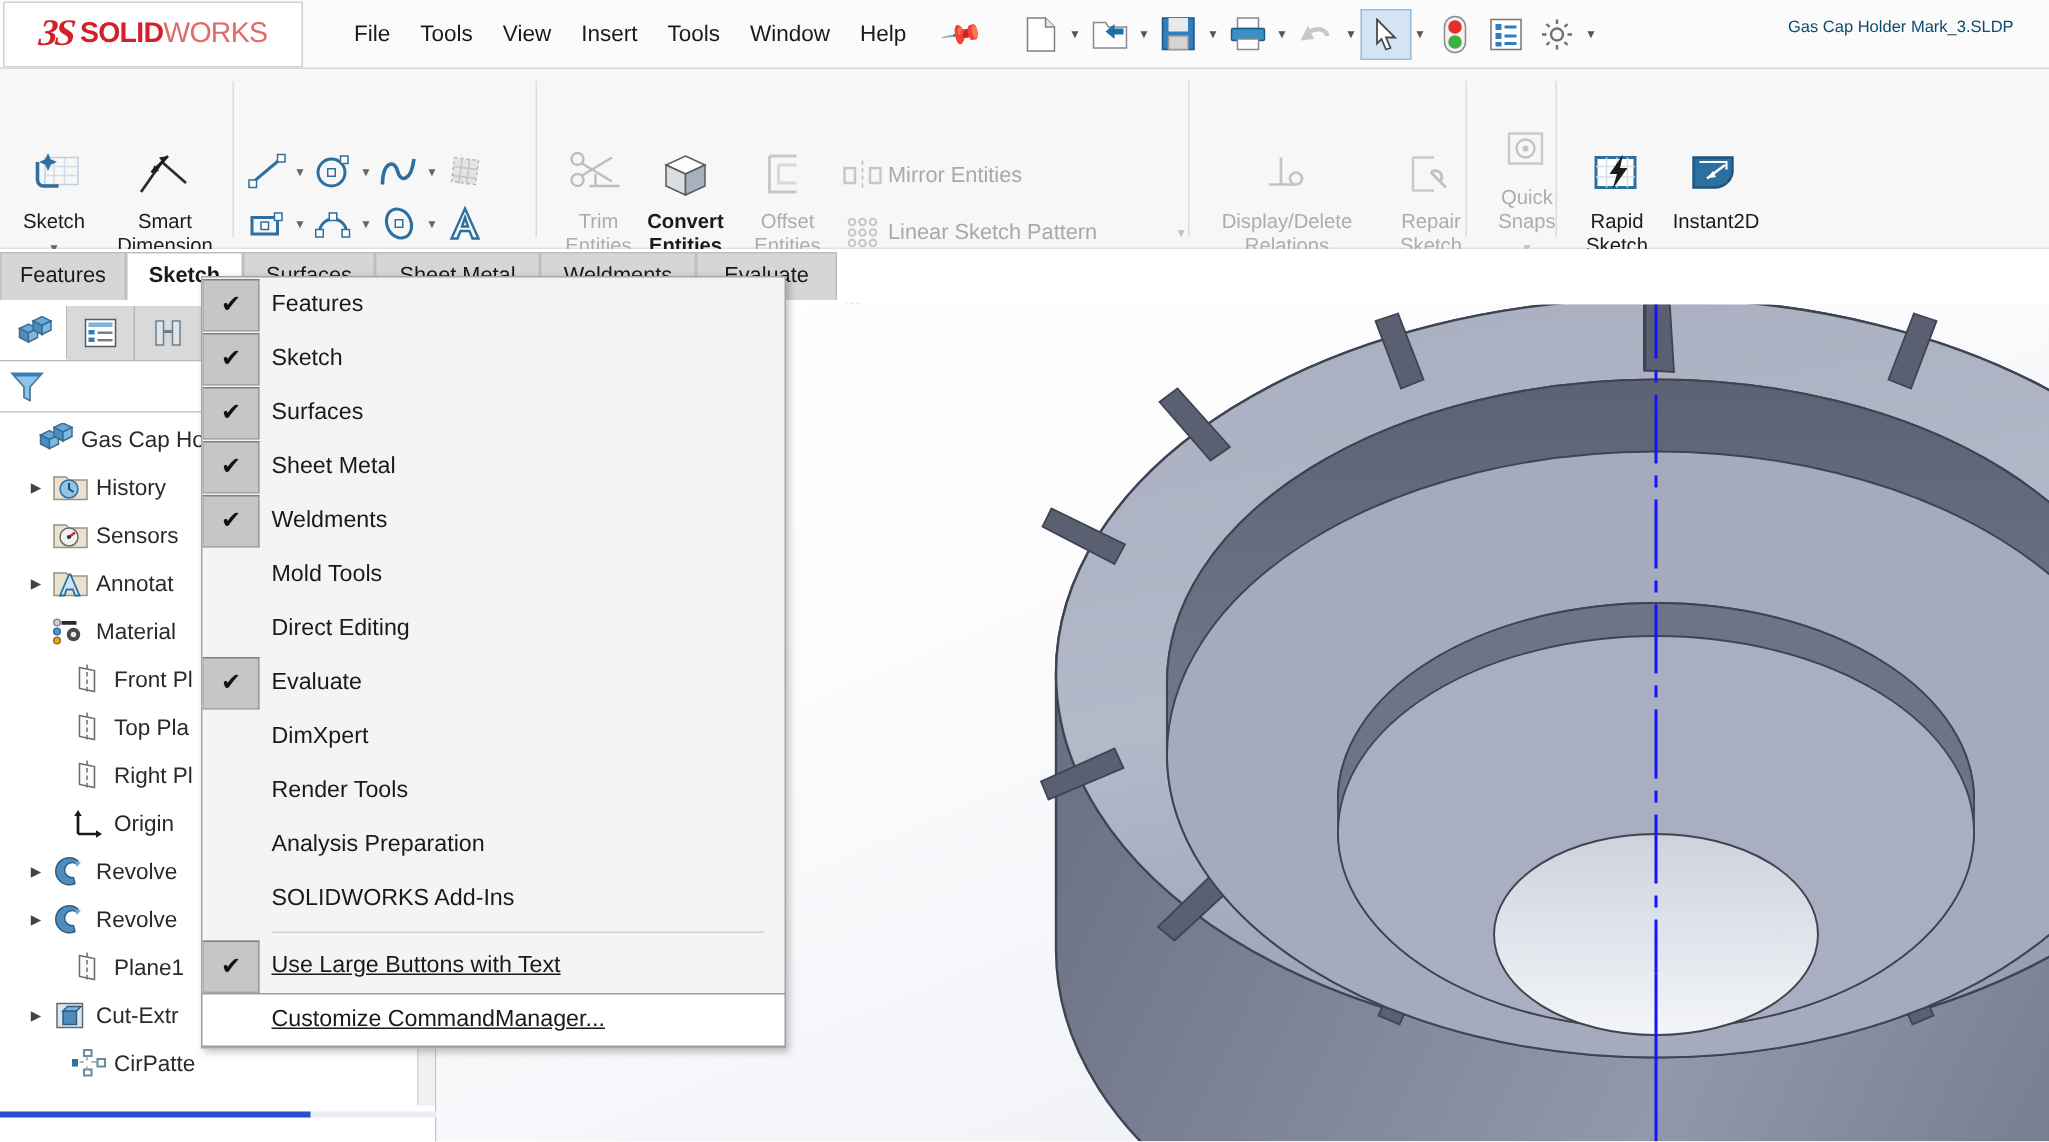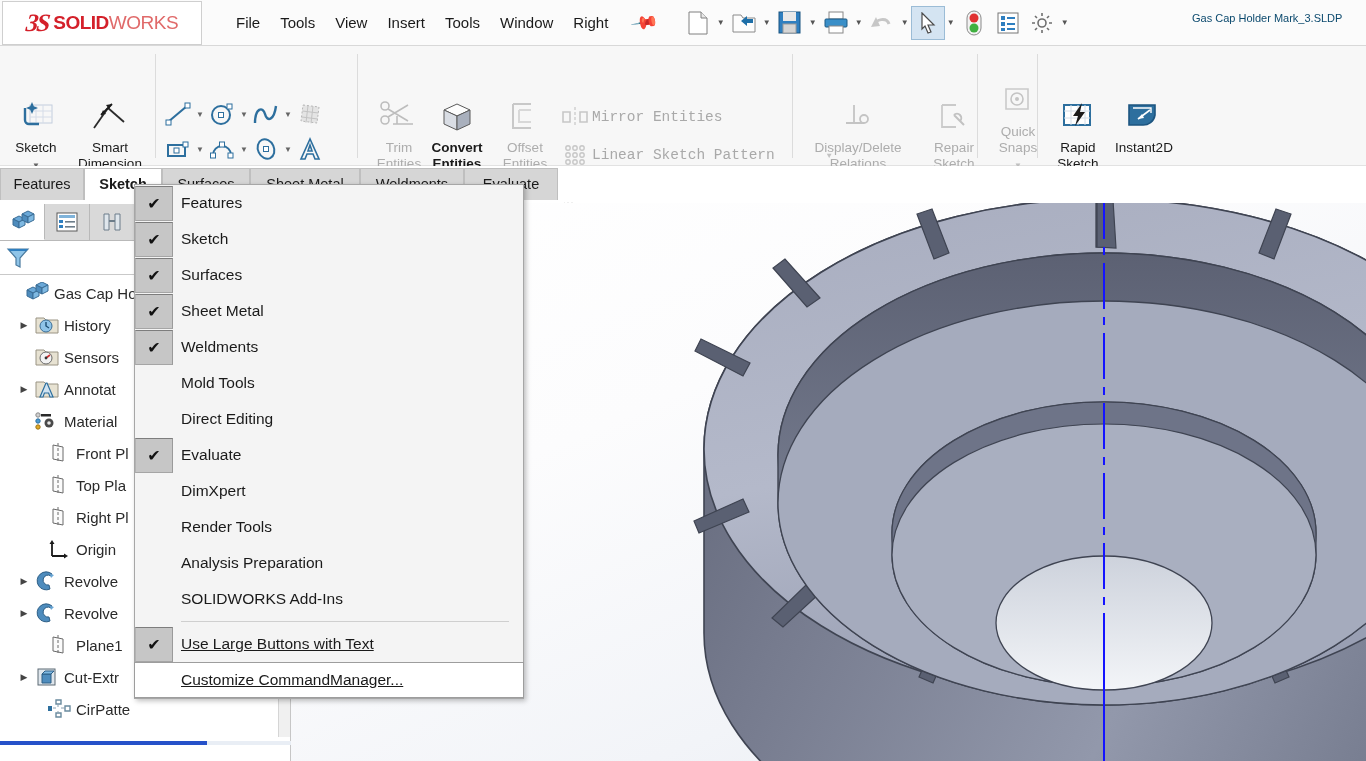--- a/index.html
+++ b/index.html
@@ -70,21 +70,21 @@
   .bigbtn .lbl{ display:block; }
   .bigbtn .dd{ font-size:8px; color:#666; display:block; margin-top:2px;}
   .bigbtn.dis .dd{ color:#c0c0c0; }
 
   .icbox{ height:42px; display:flex; align-items:center; justify-content:center; }
 
   .smallrow{ position:absolute; display:flex; align-items:center; }
   .sbtn{ width:30px; height:32px; display:flex; align-items:center; justify-content:center;}
   .scaret{ width:14px; height:32px; display:flex; align-items:center; justify-content:center; font-size:8px; color:#666;}
 
-  .textrow{ position:absolute; display:flex; align-items:center; font-size:14.5px; color:#a9a9a9;font-family:Liberation Mono, monospace; }
+  .textrow{ position:absolute; display:flex; align-items:center; font-size:14.5px; color:#a9a9a9; }
   .textrow .tic{ width:34px; height:26px; display:flex; align-items:center; justify-content:center;}
 
   
   #tabstrip{
     position:absolute; left:0; top:166px; width:1366px; height:36px;
     background:#fff;
   }
   .tab{
     position:absolute; top:2px; height:32px; line-height:31px;
     font-size:14.5px; color:#1a1a1a; text-align:center;
@@ -181,21 +181,21 @@
     <span class="logo-works">WORKS</span>
   </div>
 
   <div id="menubar">
     <div class="mi">File</div>
     <div class="mi">Tools</div>
     <div class="mi">View</div>
     <div class="mi">Insert</div>
     <div class="mi">Tools</div>
     <div class="mi">Window</div>
-    <div class="mi">Right</div>
+    <div class="mi">Help</div>
     <div id="pin-icon">📌</div>
   </div>
 
   <div id="qat">
 
     <div class="qbtn">
       <svg width="22" height="24" viewBox="0 0 22 24">
           <path d="M2 1h12l6 6v16H2z" fill="#fff" stroke="#808080"></path>
           <path d="M14 1v6h6" fill="#e8e8e8" stroke="#808080"></path>
         </svg>

